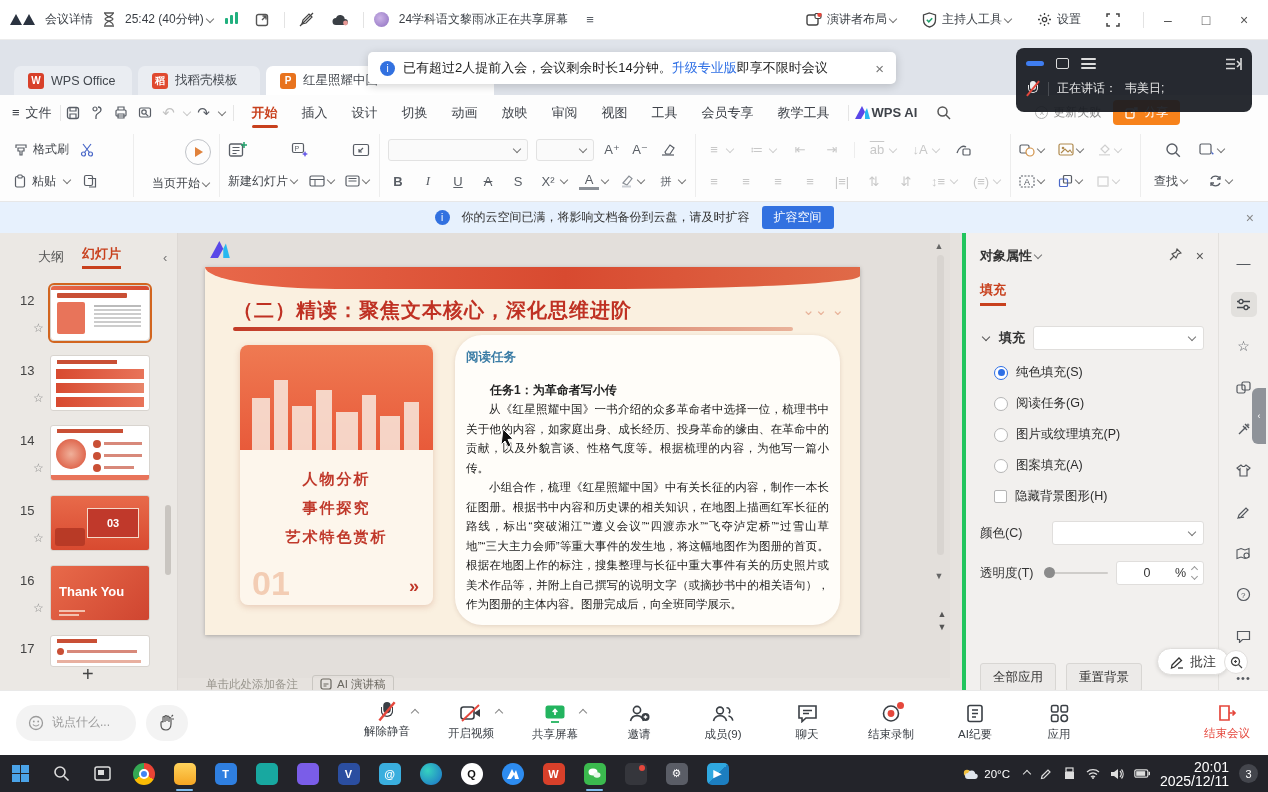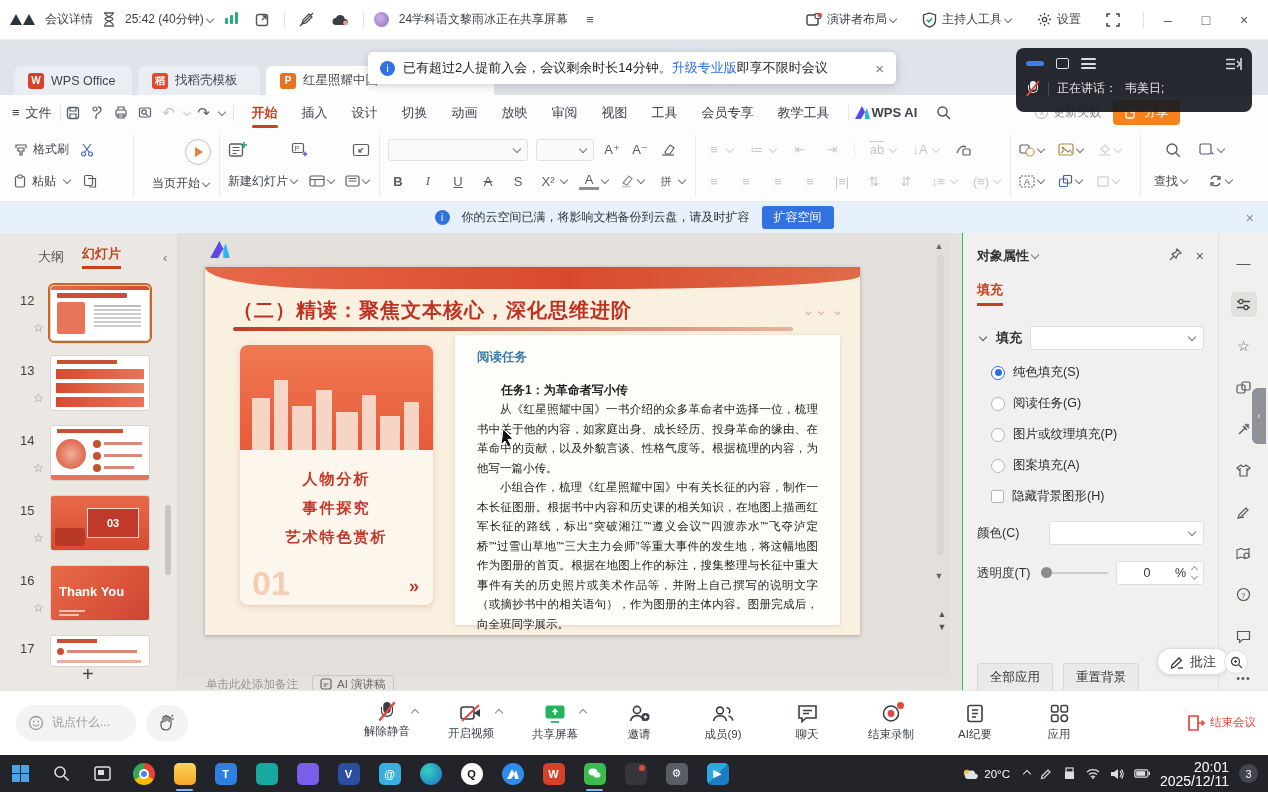--- a/index.html
+++ b/index.html
@@ -59,29 +59,29 @@
   .banner { position:absolute; left:0; top:0; width:100%; height:22px; background:linear-gradient(90deg,#e8684a,#d84a30 55%,#e06a48); border-radius:0 0 40% 20%/0 0 60% 100%; }
   .stitle { position:absolute; left:28px; top:30px; font-size:20px; font-weight:bold; color:#bf3123; letter-spacing:1px; }
   .stitle-line { position:absolute; left:28px; top:60px; width:560px; height:4px; background:linear-gradient(90deg,#c23b27,#e9b29a); border-radius:2px; }
   .leftcard { position:absolute; left:35px; top:78px; width:193px; height:260px; background:#fdf6ec; border-radius:8px; box-shadow:0 2px 6px rgba(180,90,60,.25); overflow:hidden; }
   .leftimg { width:100%; height:105px; background:linear-gradient(180deg,#ef7a52,#e85a3a); position:relative; }
   .bldg { position:absolute; bottom:0; background:#f8e9de; opacity:.85; }
   .menu-lines { text-align:center; margin-top:14px; }
   .menu-lines div { color:#c0392b; font-weight:bold; font-size:15px; line-height:29px; letter-spacing:2px; }
   .bignum { position:absolute; left:12px; bottom:2px; font-size:34px; font-weight:bold; color:#f3cdb4; }
   .fwd { position:absolute; right:14px; bottom:8px; color:#c0392b; font-size:18px; font-weight:bold; }
-  .rightcard { position:absolute; left:250px; top:68px; width:385px; height:290px; background:#fffdf9; box-shadow:0 1px 4px rgba(120,80,60,.18); padding:14px 22px; }
+  .rightcard { position:absolute; left:250px; top:68px; width:385px; height:290px; background:#fffdf9; box-shadow:0 1px 4px rgba(120,80,60,.18); padding:14px 11px;border-radius:27px; }
   .rt-label { color:#3a7ca5; font-weight:bold; font-size:12.5px; margin-bottom:14px; }
   .task-h { font-weight:bold; font-size:12px; color:#222; text-indent:2em; line-height:20px; }
   .task-b { font-size:11.5px; color:#222; line-height:19.5px; text-indent:2em; text-align:justify; }
   .vsb { position:absolute; right:4px; top:8px; width:9px; height:360px; }
   .vsb .tr { position:absolute; top:14px; width:7px; height:300px; background:#d8d4d0; border-radius:4px; }
   .arrbtn { position:absolute; right:1px; width:12px; text-align:center; color:#666; font-size:9px; }
   
-  .props { left:962px; top:233px; width:256px; height:457px; background:#f2f0ee; border-left:1px solid #22c55e; padding:14px 14px 0 14px; }
+  .props { left:962px; top:233px; width:256px; height:457px; background:#f2f0ee; border-left:4px solid #22c55e; padding:14px 14px 0 14px; }
   .props-h { display:flex; align-items:center; font-size:13px; color:#333; }
   .ptab2 { color:#c8401d; font-weight:bold; font-size:13px; border-bottom:3px solid #c8401d; display:inline-block; padding-bottom:4px; margin-top:16px; }
   .sect { display:flex; align-items:center; margin-top:20px; gap:8px; }
   .sect b { font-size:13px; }
   .wcombo { flex:1; height:24px; background:#fff; border:1px solid #e0dedc; border-radius:3px; display:flex; align-items:center; justify-content:flex-end; padding:0 6px; }
   .radio { display:flex; align-items:center; gap:8px; margin:14px 0 0 14px; font-size:12.5px; color:#2c2c2c; }
   .rdot { width:14px; height:14px; border-radius:50%; border:1.5px solid #b5b5b5; background:#fff; }
   .rdot.on { border:1.5px solid #2e6fe5; position:relative; }
   .rdot.on::after { content:""; position:absolute; left:2.5px; top:2.5px; width:7px; height:7px; border-radius:50%; background:#2e6fe5; }
   .cbox { width:13px; height:13px; border:1.5px solid #b5b5b5; border-radius:2px; background:#fff; }
@@ -104,21 +104,21 @@
   .notesbar { left:178px; top:675px; width:772px; height:18px; color:#9a978f; display:flex; align-items:center; gap:14px; padding-left:28px; font-size:11.5px; }
   .aichip { border:1px solid #c9c6c1; border-radius:3px; padding:1px 7px; color:#6a675f; display:flex; gap:5px; align-items:center; }
   
   .meetbar { left:0; top:690px; width:1268px; height:64px; background:#fff; border-top:1px solid #e9e9e9; display:flex; align-items:center; }
   .chatpill { margin-left:16px; width:120px; height:36px; background:#f3f3f3; border-radius:18px; display:flex; align-items:center; gap:8px; padding:0 12px; color:#9b9b9b; }
   .handpill { margin-left:10px; width:42px; height:36px; background:#f3f3f3; border-radius:18px; display:flex; align-items:center; justify-content:center; font-size:16px; color:#555; }
   .mactions { display:flex; margin-left:170px; gap:26px; }
   .maction { display:flex; flex-direction:column; align-items:center; gap:4px; width:58px; position:relative; }
   .maction .lbl { font-size:11.5px; color:#3a3f45; white-space:nowrap; }
   .maction .car { position:absolute; right:-2px; top:6px; }
-  .endbtn { margin-left:auto; margin-right:12px; display:flex; flex-direction:row; align-items:center; gap:4px; color:#e5473c; font-size:11.5px; }
+  .endbtn { margin-left:auto; margin-right:18px; display:flex; flex-direction:column; align-items:center; gap:4px; color:#e5473c; font-size:11.5px; }
   
   .taskbar { left:0; top:755px; width:1268px; height:37px; background:#23242a; display:flex; align-items:center; color:#fff; }
   .tbi { width:41px; height:37px; display:flex; align-items:center; justify-content:center; position:relative; }
   .tbi.open::after { content:""; position:absolute; bottom:1px; left:12px; right:12px; height:2.5px; background:#7db9e8; border-radius:2px; }
   .appic { width:22px; height:22px; border-radius:5px; display:flex; align-items:center; justify-content:center; font-size:11px; font-weight:bold; color:#fff; }
   .tray { margin-left:auto; display:flex; align-items:center; gap:10px; padding-right:10px; font-size:11.5px; }
   .clock { text-align:right; line-height:14px; font-size:14px; }
   .badge { width:19px; height:19px; border-radius:50%; background:#44464d; display:flex; align-items:center; justify-content:center; font-size:11px; }
   
   .notif { left:368px; top:52px; width:528px; height:32px; background:#fff; border-radius:5px; box-shadow:0 2px 10px rgba(0,0,0,.18); display:flex; align-items:center; gap:8px; padding:0 12px; z-index:60; font-size:13px; color:#222; }

